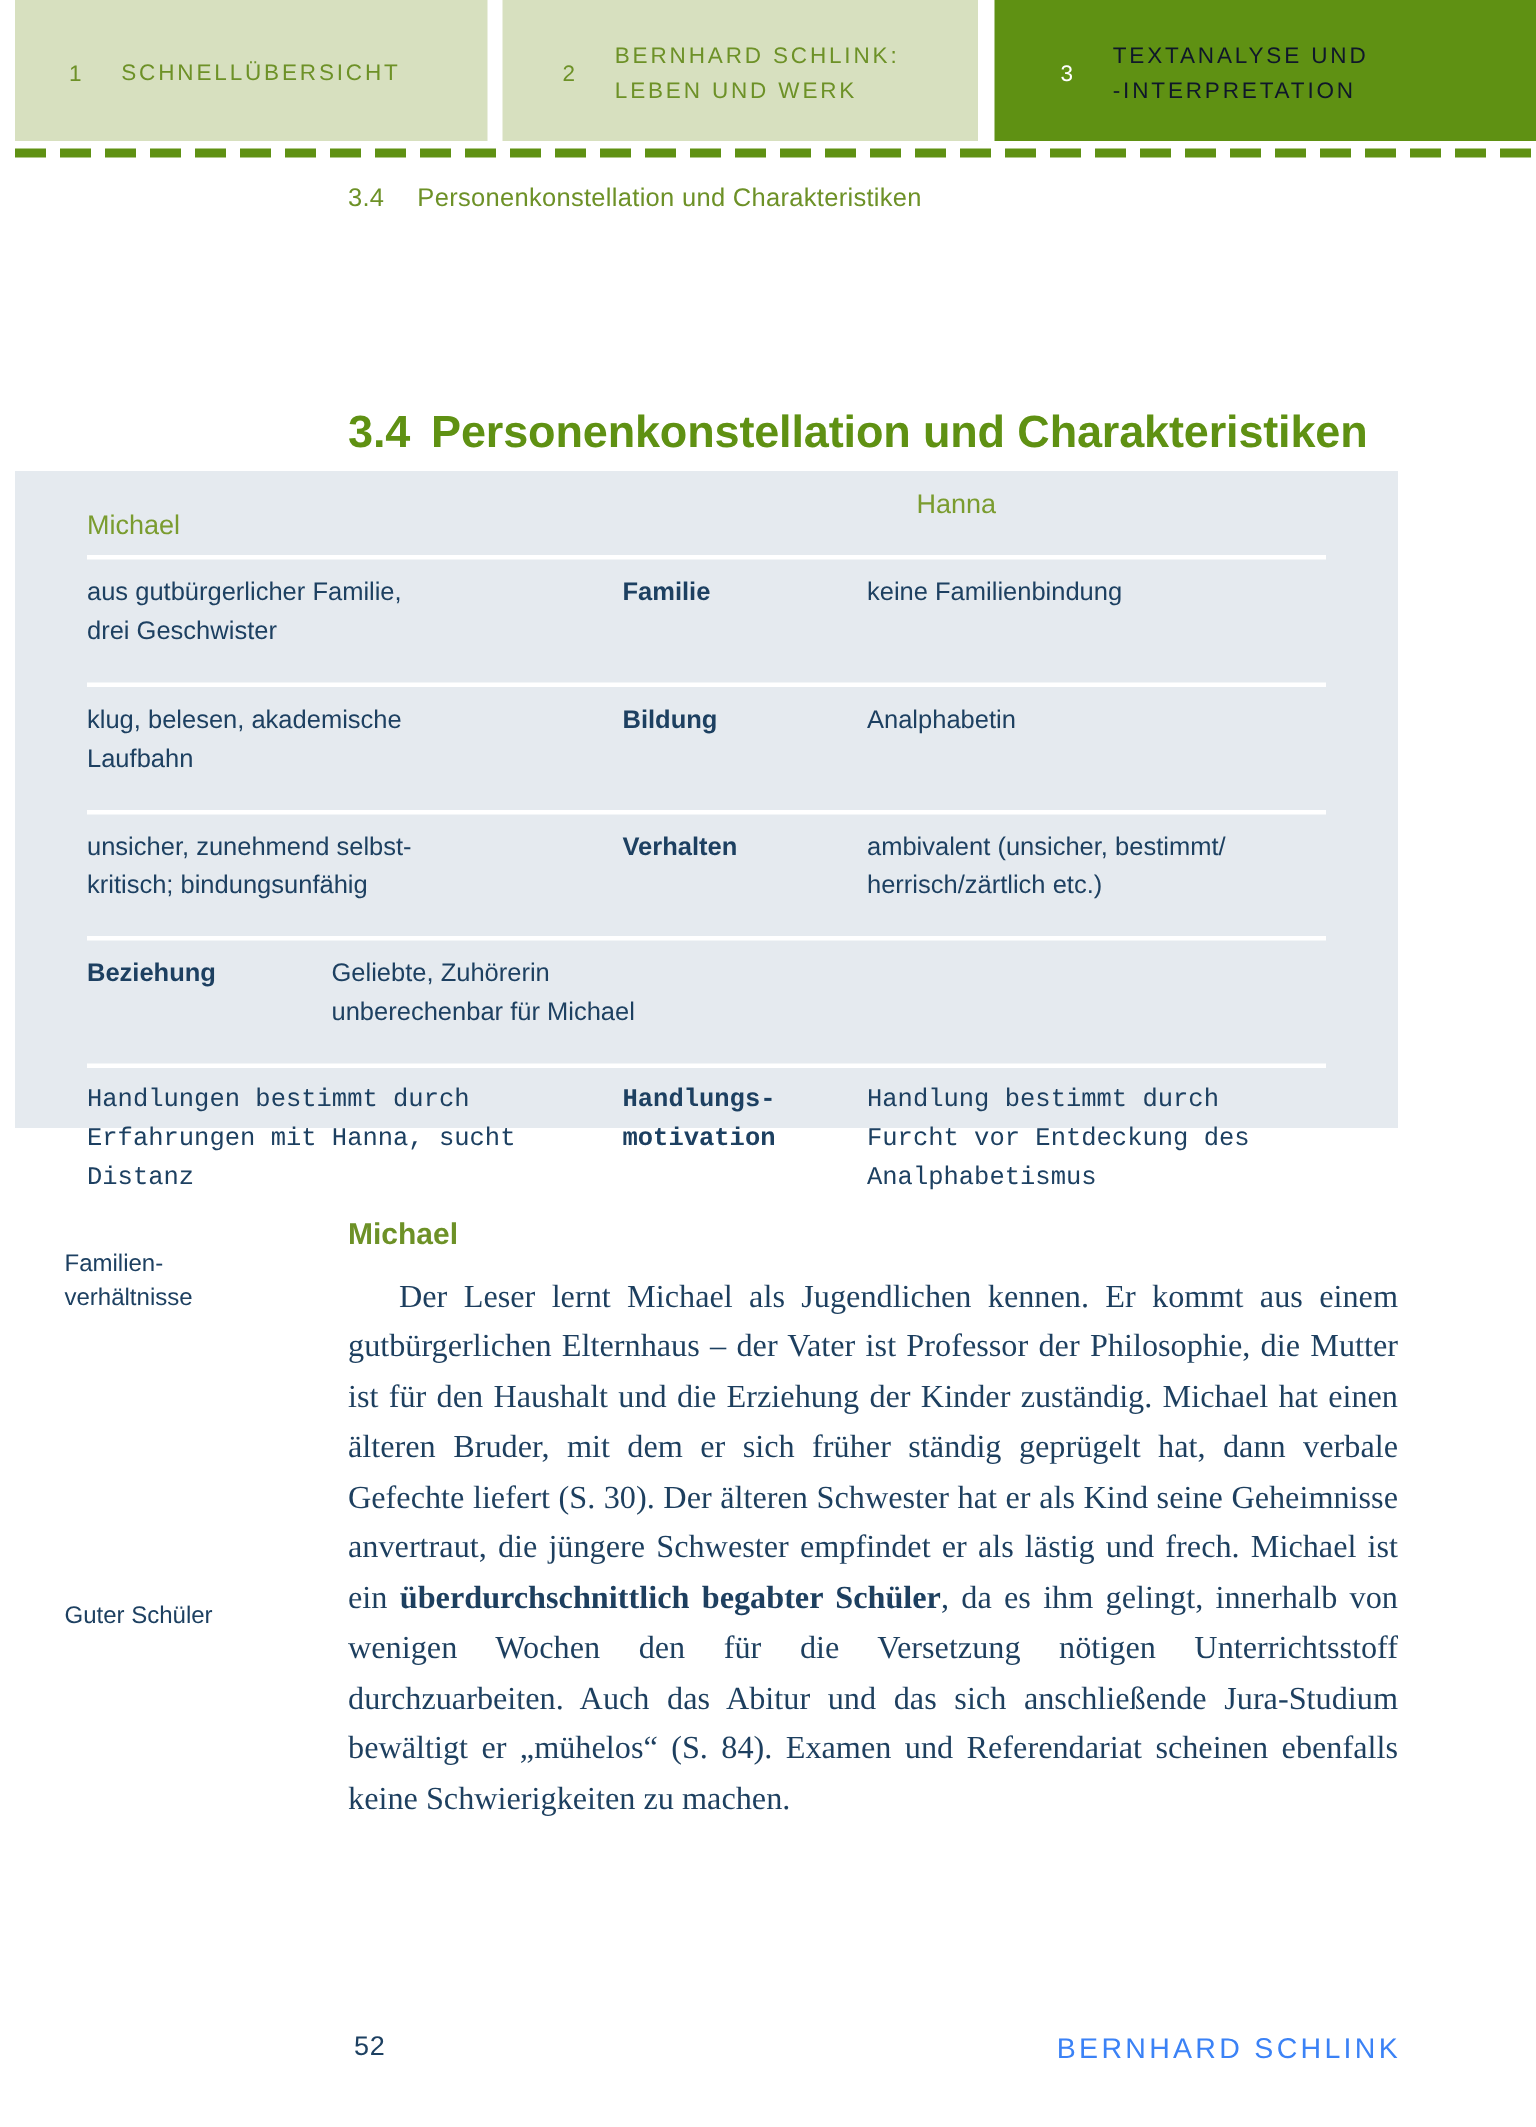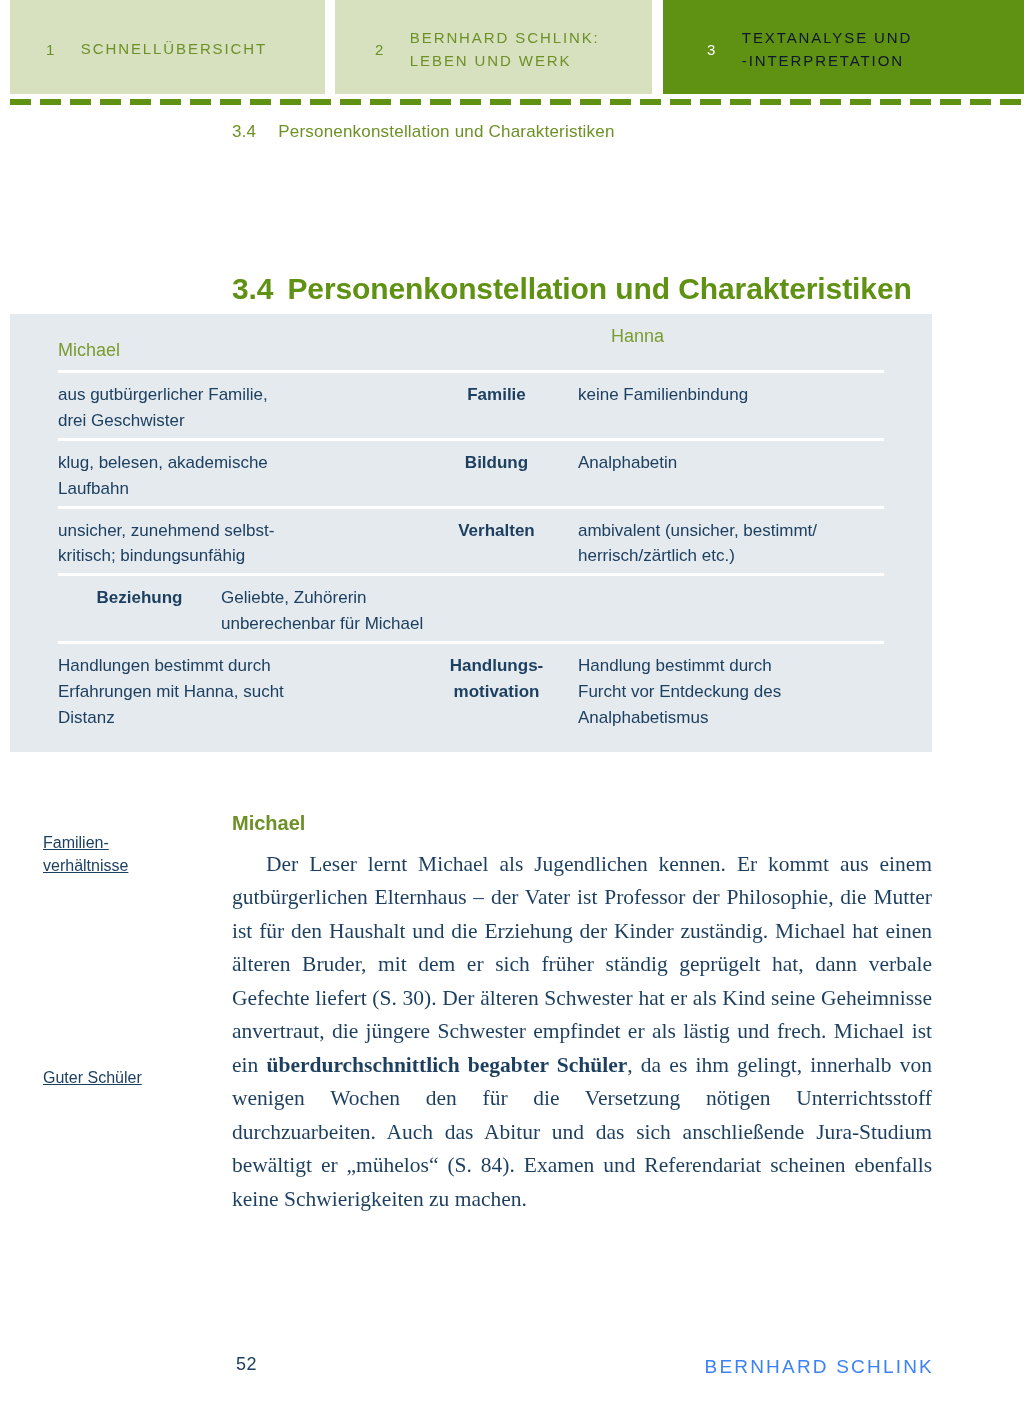--- a/index.html
+++ b/index.html
@@ -104,29 +104,29 @@
   }
   .ct-inner {
     position: absolute;
     left: 48px;
     top: 24px;
     width: 826px;
   }
   .ct-row {
     display: flex;
     border-bottom: 3px solid #ffffff;
-    padding: 9px 0 4px 0;
+    padding: 9px 0 21px 0;
   }
   .ct-row.ct-head {
     padding: 0 0 6px 0;
   }
-  .ct-row.ct-last { border-bottom: none; }
+  .ct-row.ct-last { border-bottom: none; font-family: Liberation Mono, monospace; }
 
   .ct-c1 { width: 357px; flex: 0 0 357px; }
-  .ct-c2 { width: 163px; flex: 0 0 163px; text-align: center; }
+  .ct-c2 { width: 163px; flex: 0 0 163px; }
   .ct-c3 { flex: 1 1 auto; }
 
   .ct-head .ct-c1,
   .ct-head .ct-c3 {
     font-size: 18px;
     color: #7a9c2f;
     line-height: 1.35;
   }
   .ct-head .ct-c1 { padding-bottom: 2px; }
   .ct-head .ct-c3 { position: relative; top: -14px; margin-left: 33px; }
@@ -154,21 +154,20 @@
     color: #6d9127;
   }
 
   .margin-note {
     position: absolute;
     left: 43px;
     width: 180px;
     font-size: 16px;
     color: #1d4061;
     line-height: 1.45;
-    text-decoration: underline;
   }
   .margin-note.note-1 { top: 831px; }
   .margin-note.note-2 { top: 1066px; }
 
   .body-copy {
     position: absolute;
     top: 826px;
     left: 232px;
     width: 700px;
     font-family: "Liberation Serif", serif;

